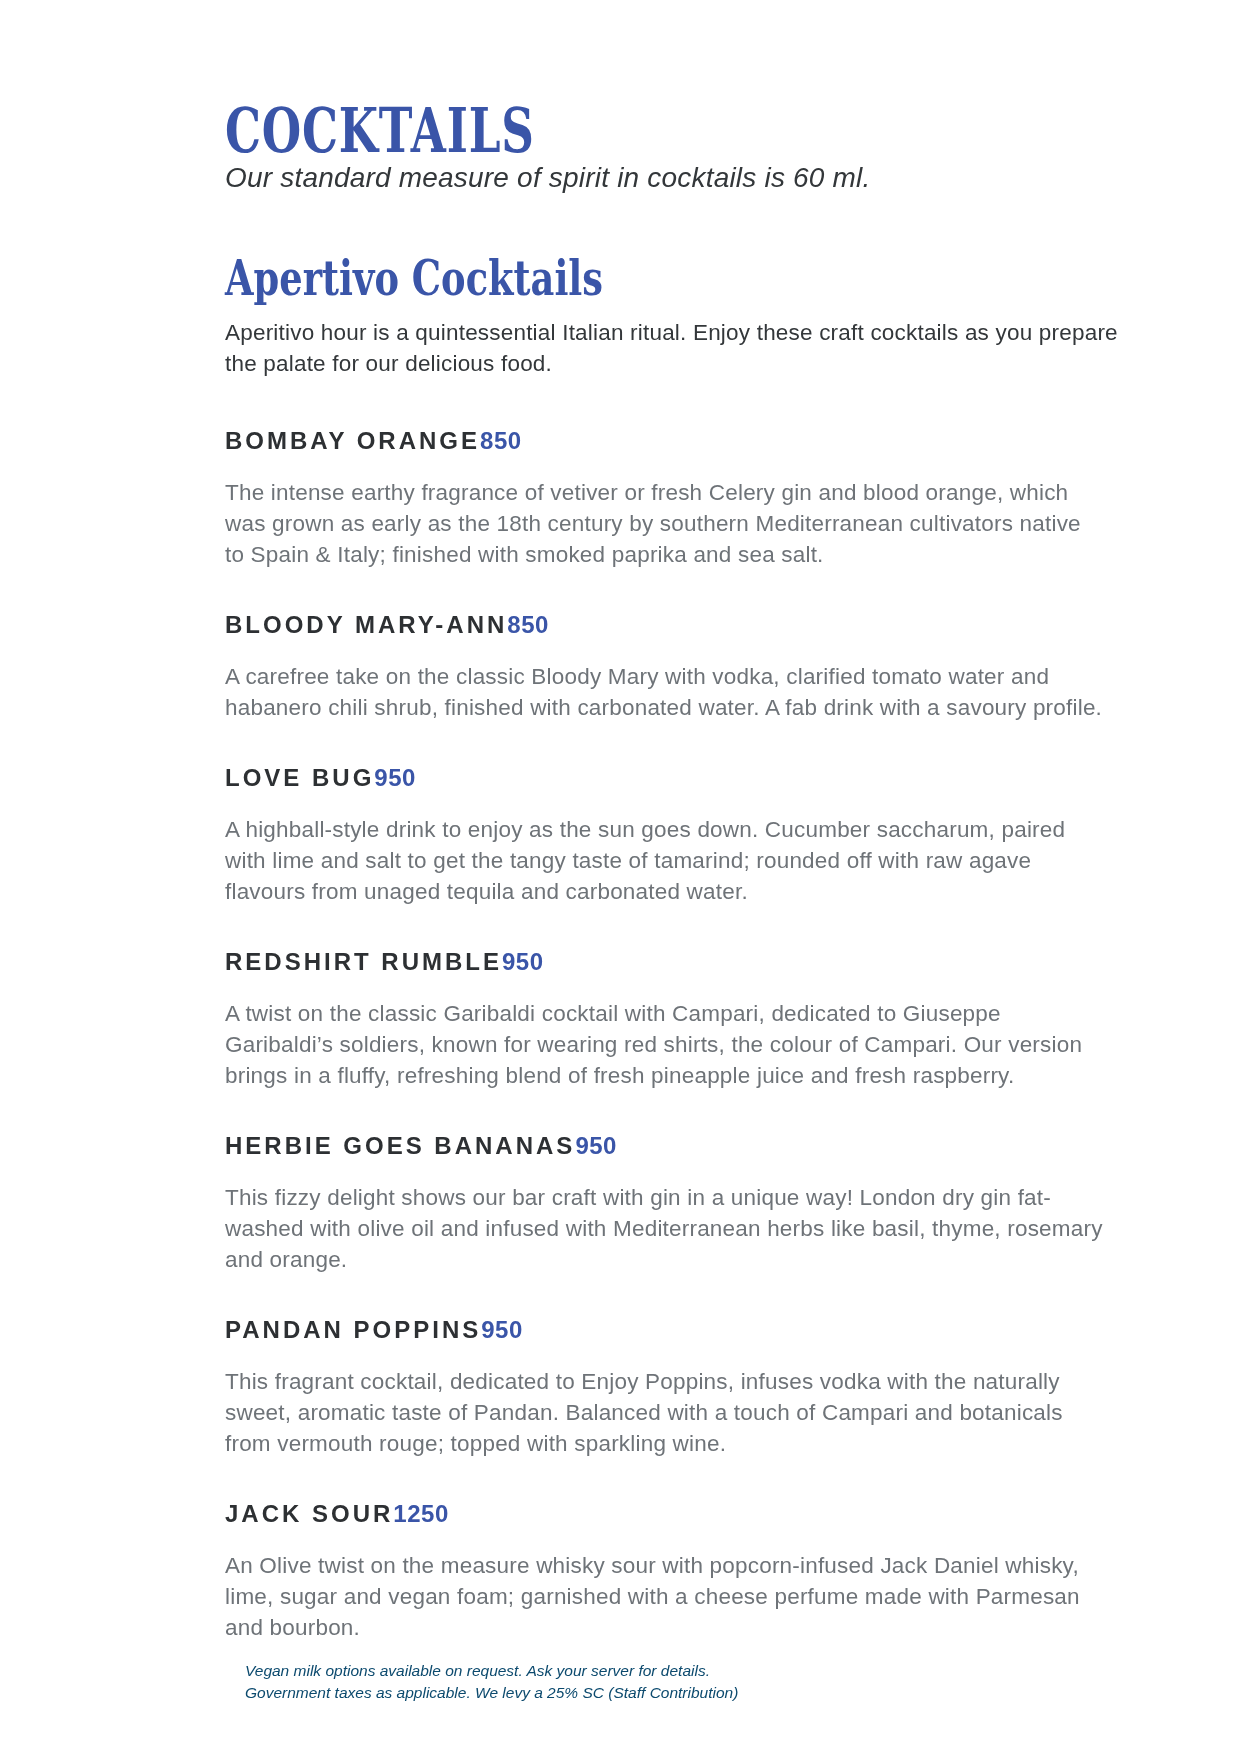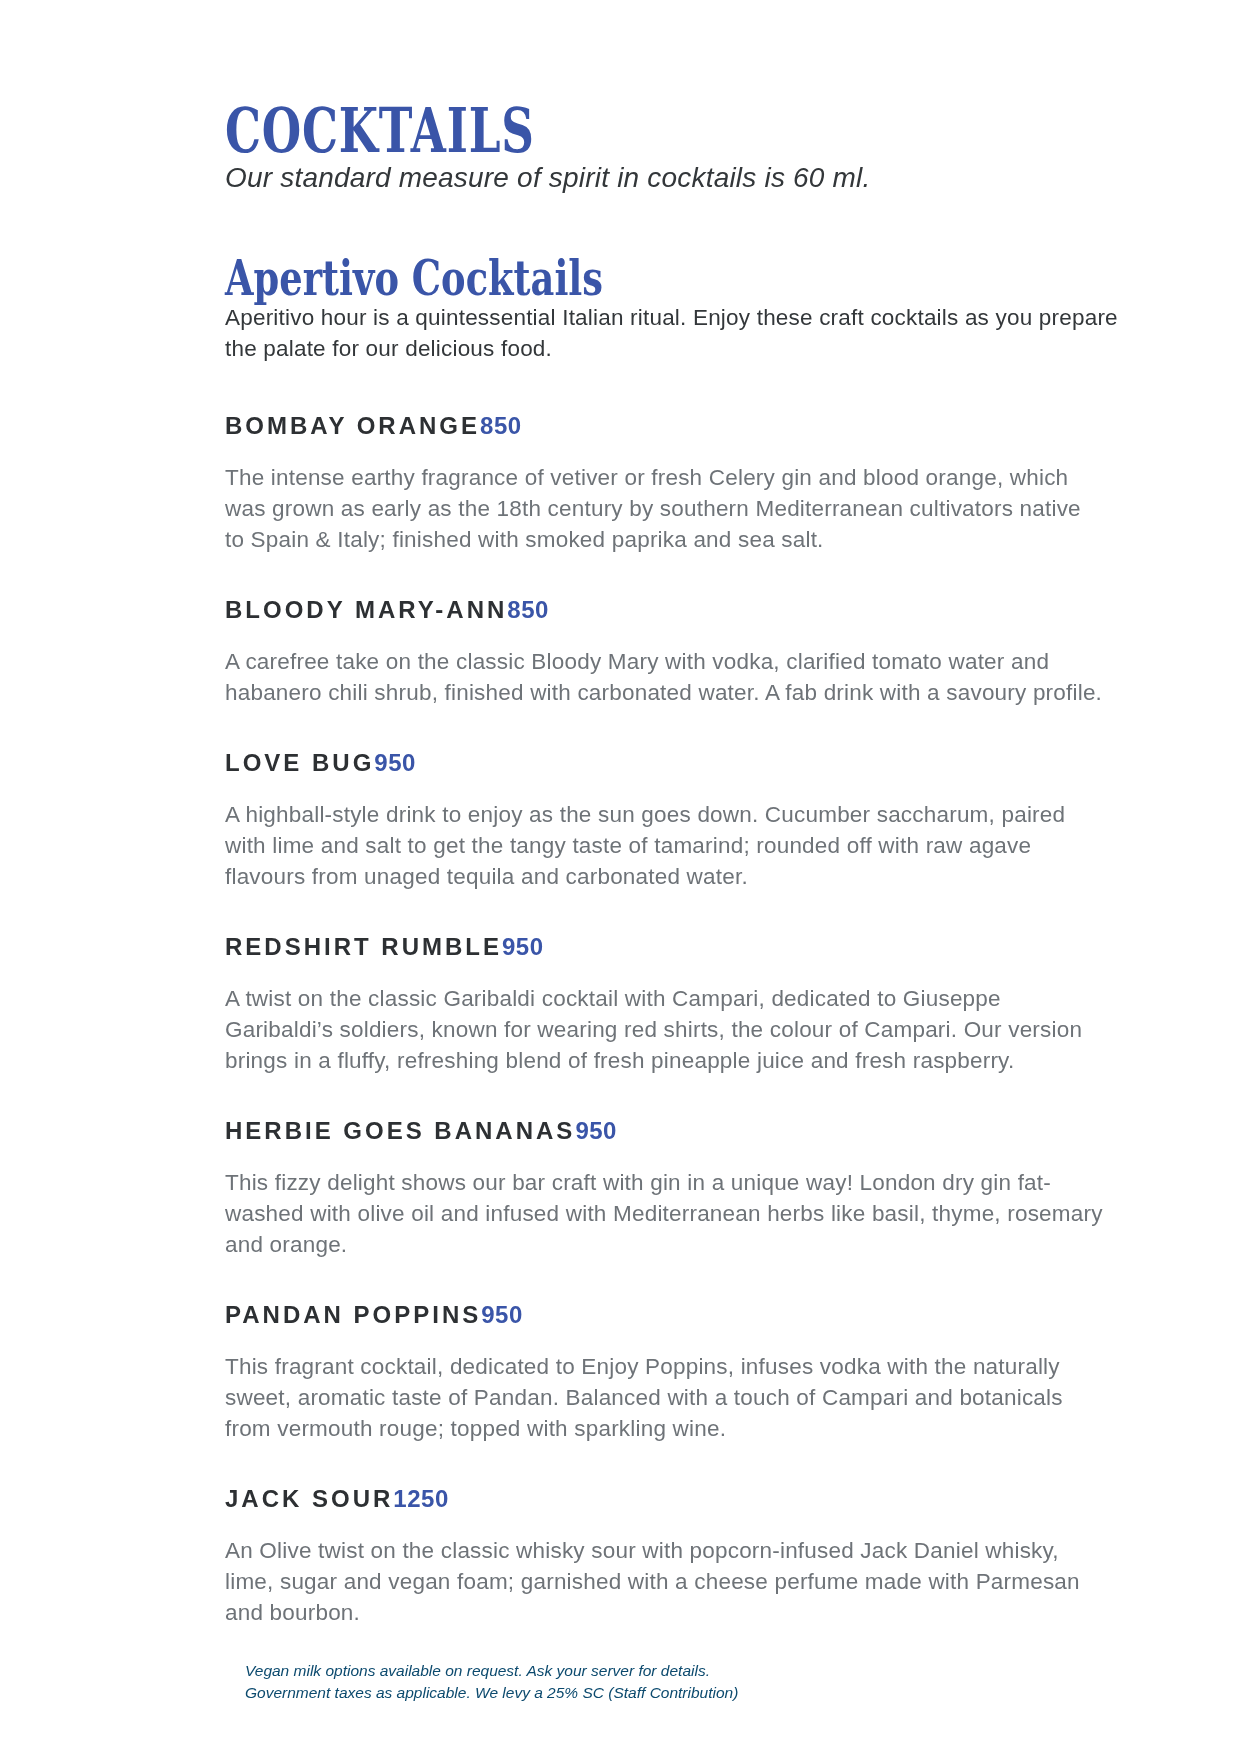--- a/index.html
+++ b/index.html
@@ -44,21 +44,21 @@
     font-family: "DejaVu Serif", serif;
     font-weight: bold;
     font-size: 46px;
     line-height: 50px;
     color: #3a55a8;
     transform: scale(0.80, 1.05);
     transform-origin: left top;
     white-space: nowrap;
   }
   .section-intro {
-    margin-top: 0;
+    margin-top: 15px;
     font-size: 22.5px;
     line-height: 31px;
     color: #33373a;
     max-width: 915px;
     letter-spacing: 0.2px;
   }
   .items {
     margin-top: 48px;
   }
   .menu-item {
@@ -163,21 +163,21 @@
       <span class="item-price">950</span>
     </div>
     <div class="item-desc">This fragrant cocktail, dedicated to Enjoy Poppins, infuses vodka with the naturally sweet, aromatic taste of Pandan. Balanced with a touch of Campari and botanicals from vermouth rouge; topped with sparkling wine.</div>
   </div>
 
   <div class="menu-item">
     <div class="item-head">
       <span class="item-name">JACK SOUR</span>
       <span class="item-price">1250</span>
     </div>
-    <div class="item-desc">An Olive twist on the classic whisky sour with popcorn-infused Jack Daniel whisky, lime, sugar and vegan foam; garnished with a cheese perfume made with Parmesan and bourbon.</div>
+    <div class="item-desc">An Olive twist on the measure whisky sour with popcorn-infused Jack Daniel whisky, lime, sugar and vegan foam; garnished with a cheese perfume made with Parmesan and bourbon.</div>
   </div>
 </div>
 
   </div>
 
   <div class="footer">
     <div>Vegan milk options available on request. Ask your server for details.</div>
     <div>Government taxes as applicable. We levy a 25% SC (Staff Contribution)</div>
   </div>
 </div>

